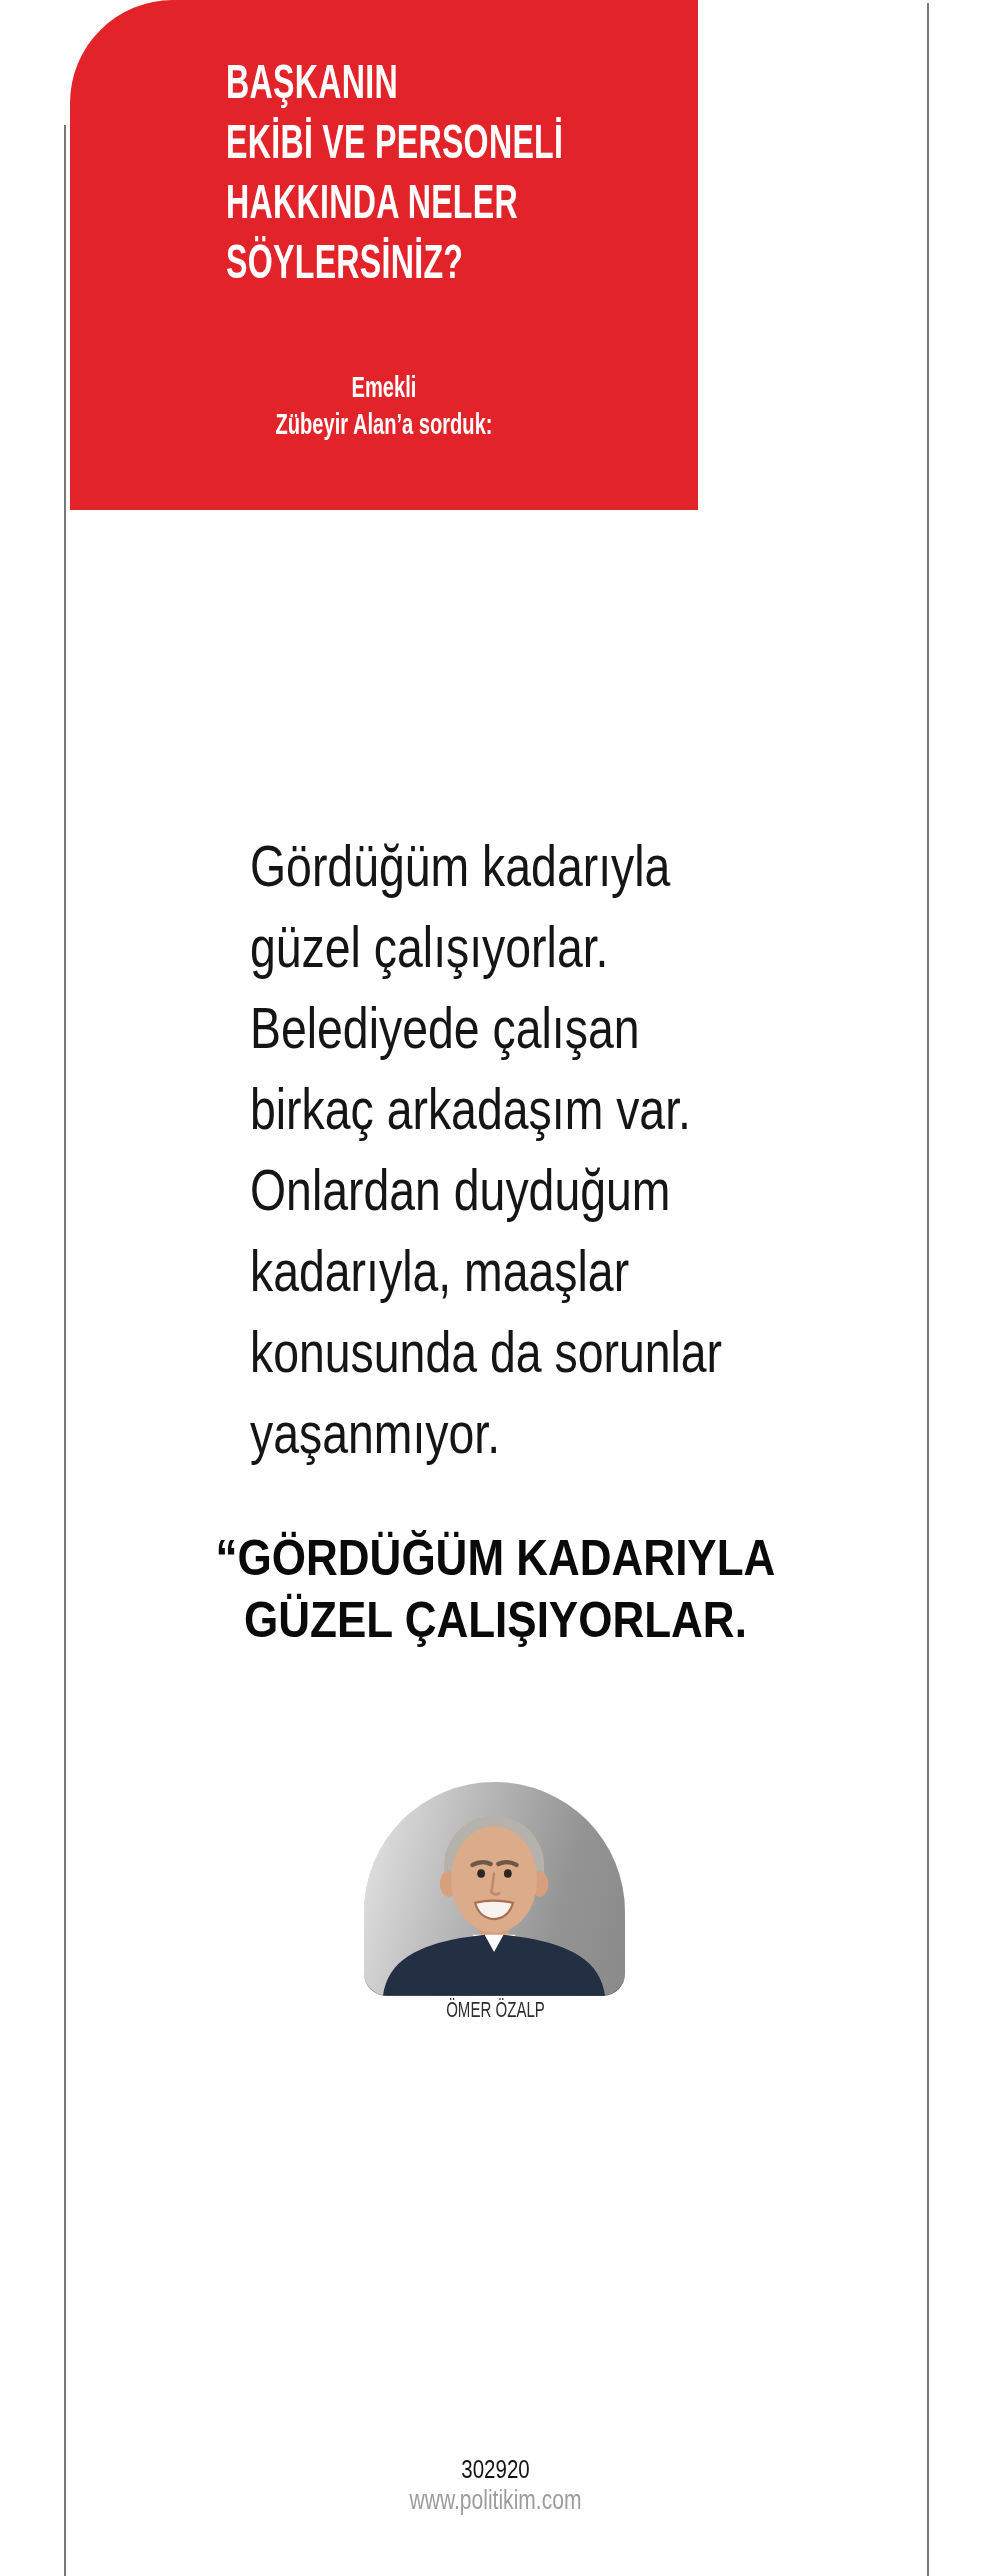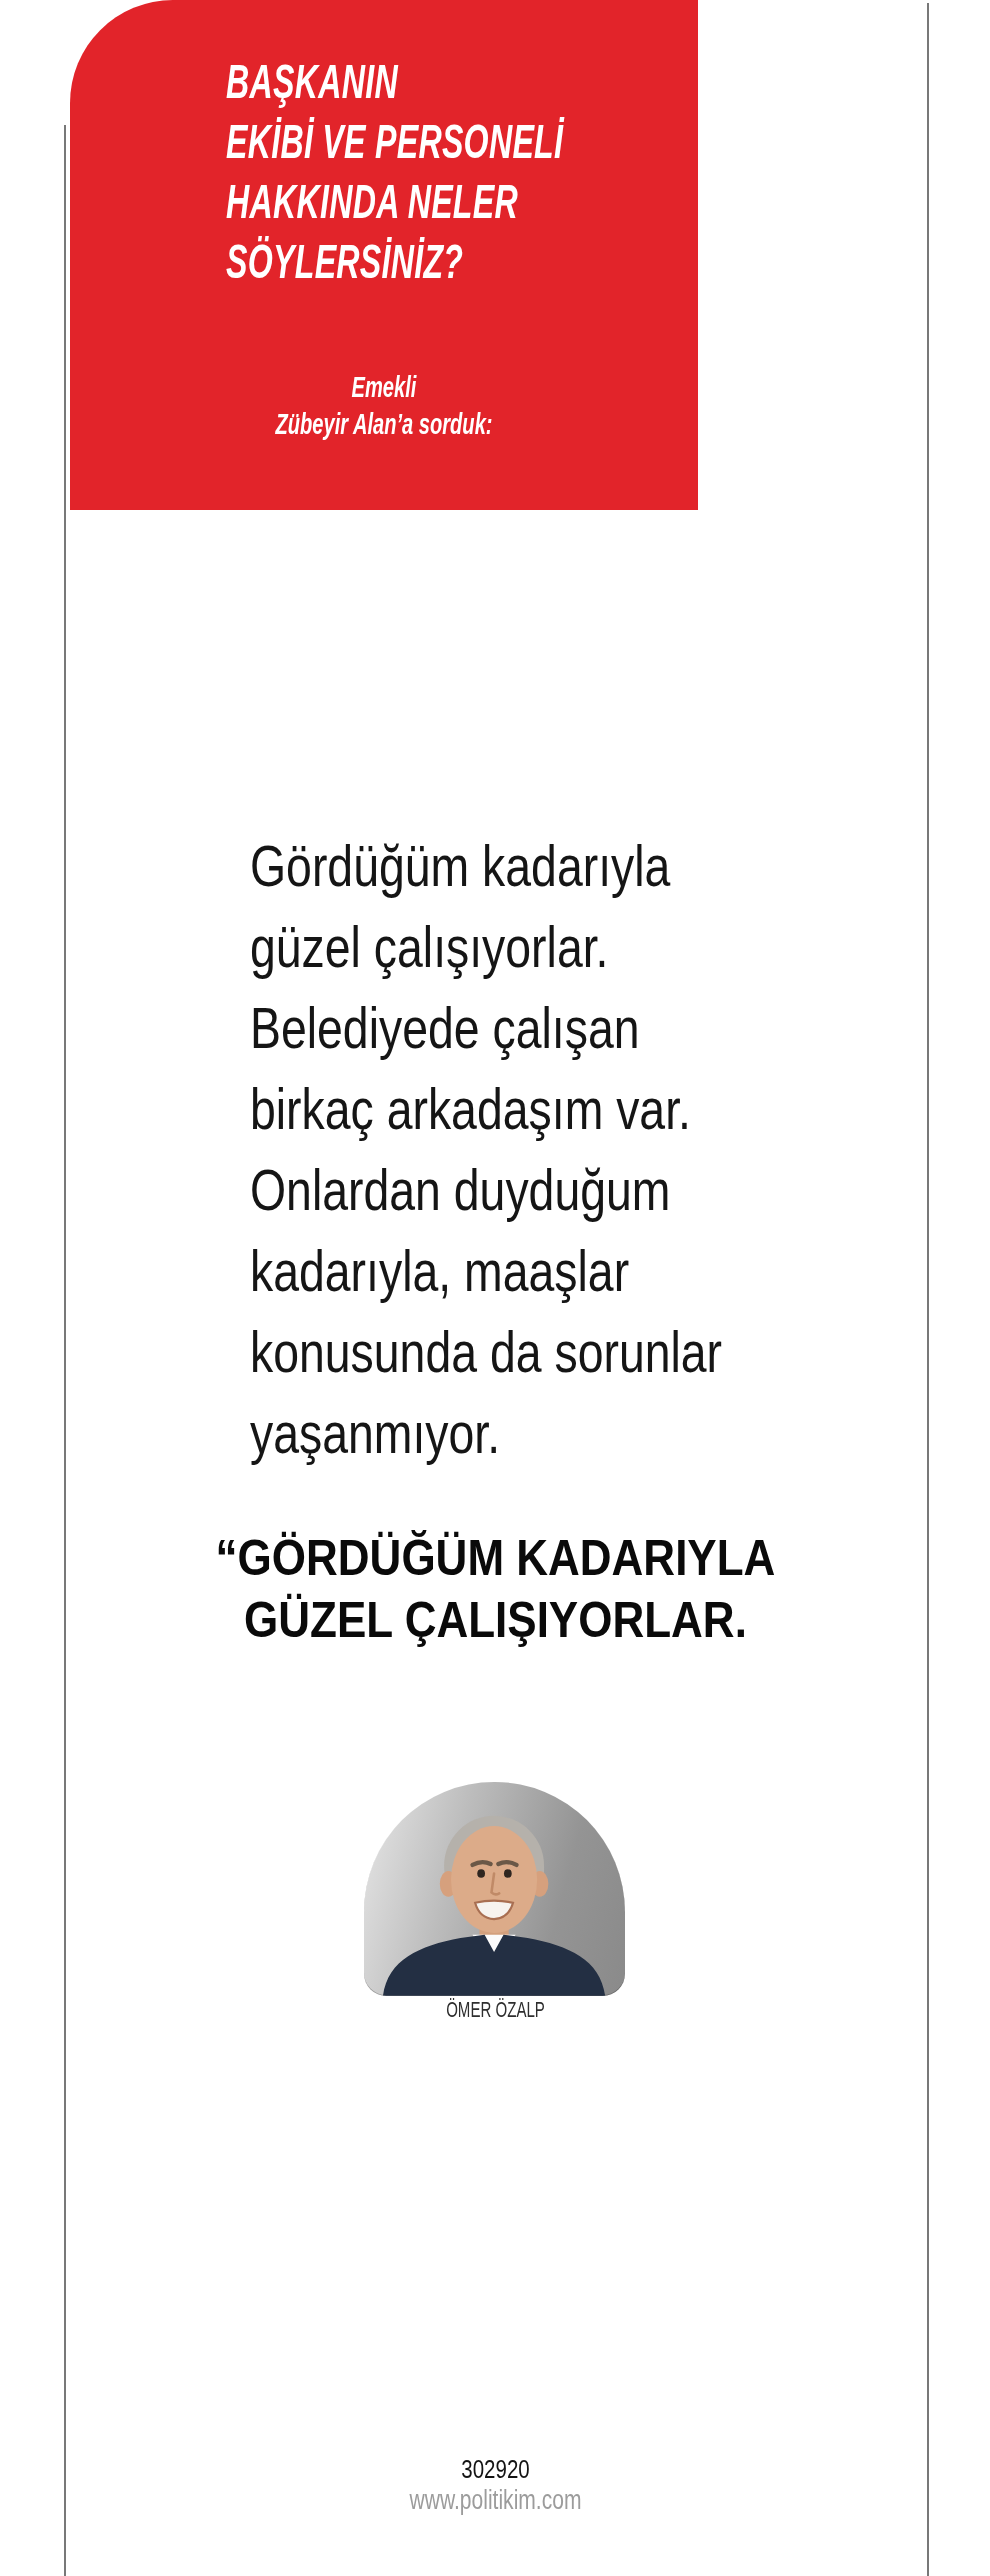--- a/index.html
+++ b/index.html
@@ -6,21 +6,21 @@
   body{
     width:991px;height:2576px;position:relative;background:#ffffff;
     font-family:"Liberation Sans", sans-serif;overflow:hidden;
   }
   .rule{position:absolute;background:#787878;}
   .rule-left{left:64px;top:125px;width:1.7px;height:2451px;}
   .rule-right{left:927px;top:3.4px;width:1.7px;height:2573px;}
 
   .red-panel{
     position:absolute;left:70px;top:0;width:628px;height:510px;
-    background:#e2242a;border-radius:103px 0 0 0;font-style:italic;
+    background:#e2242a;border-radius:103px 0 0 0;
   }
   .question{
     position:absolute;left:156px;top:52px;
     color:#ffffff;font-weight:bold;font-size:48px;line-height:60px;
     letter-spacing:0.4px;white-space:nowrap;
     transform:scaleX(0.67);transform-origin:0 0;
   }
   .asked{
     position:absolute;left:0;top:368px;width:100%;text-align:center;
     color:#ffffff;font-weight:bold;font-size:30px;line-height:37px;

